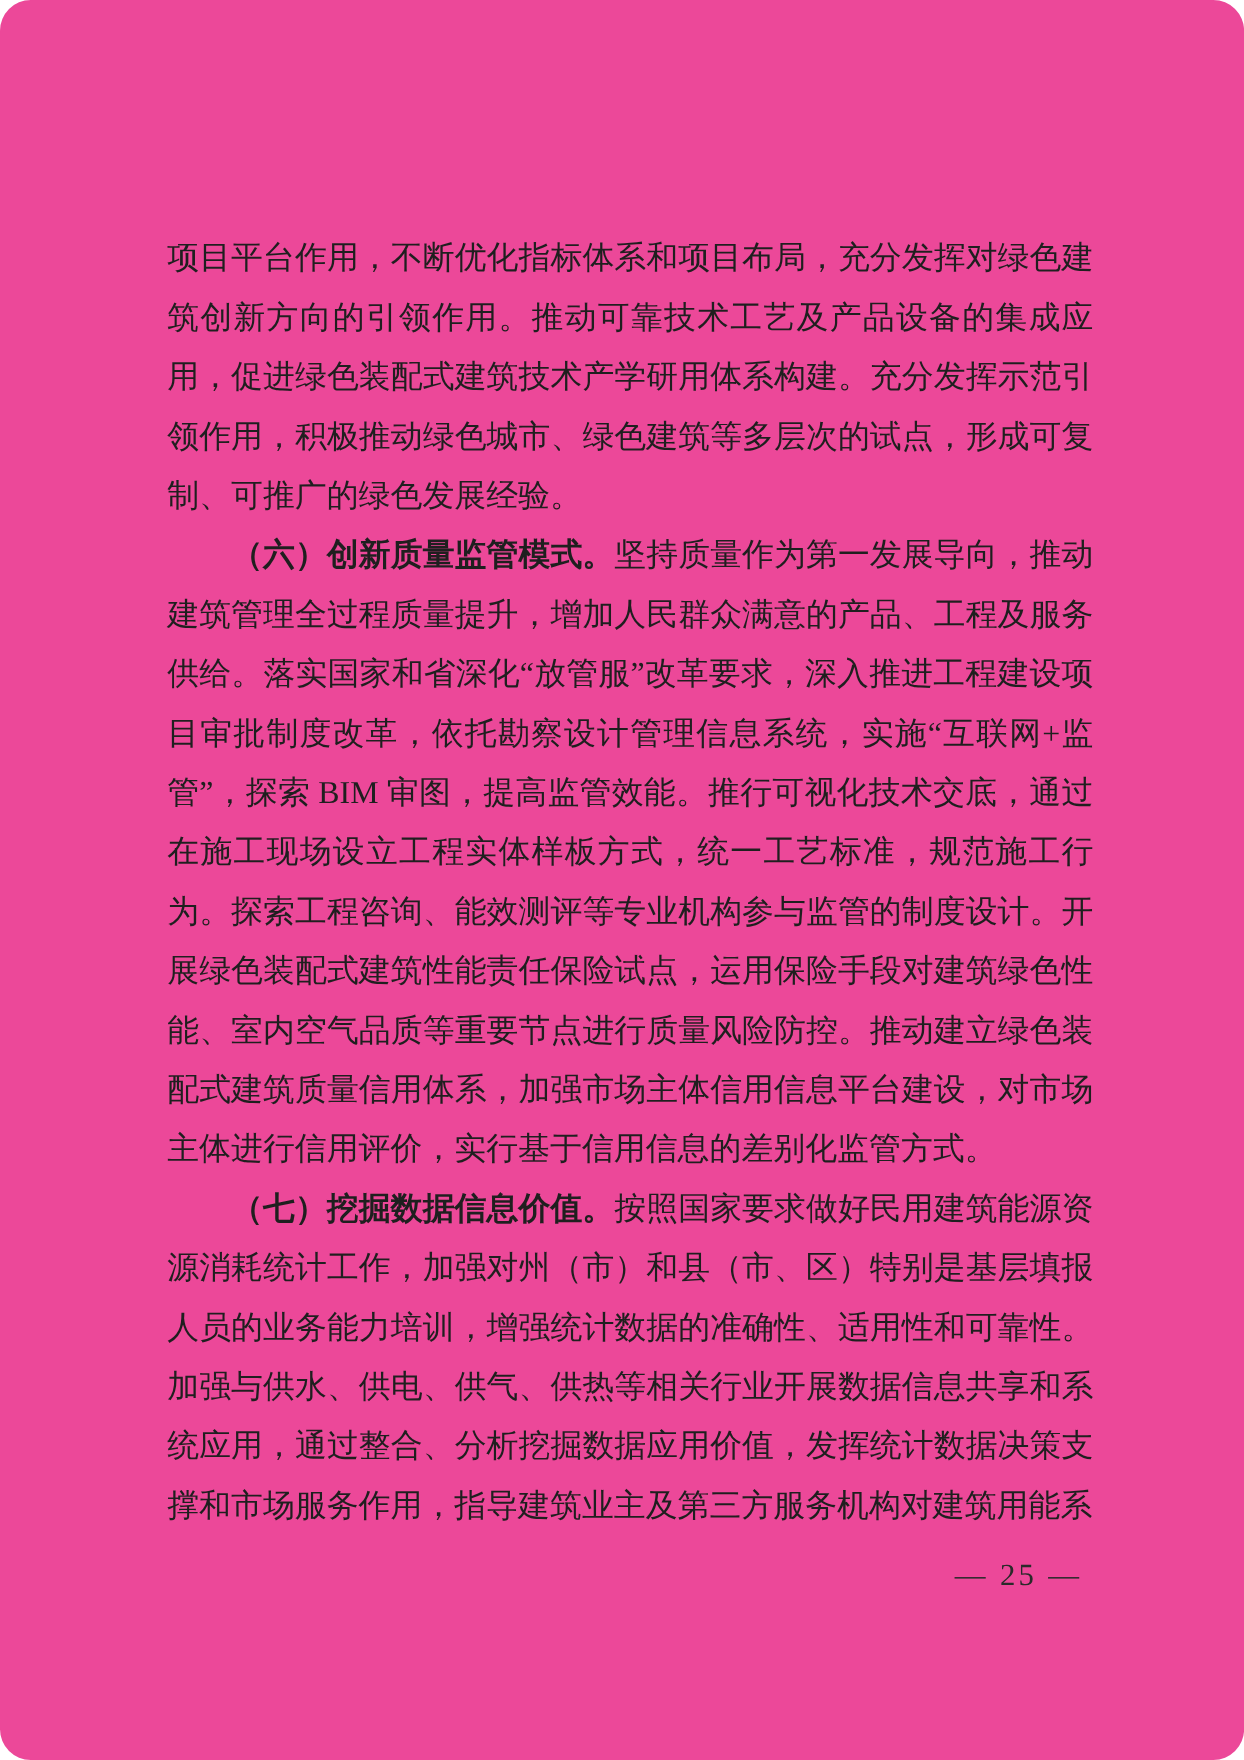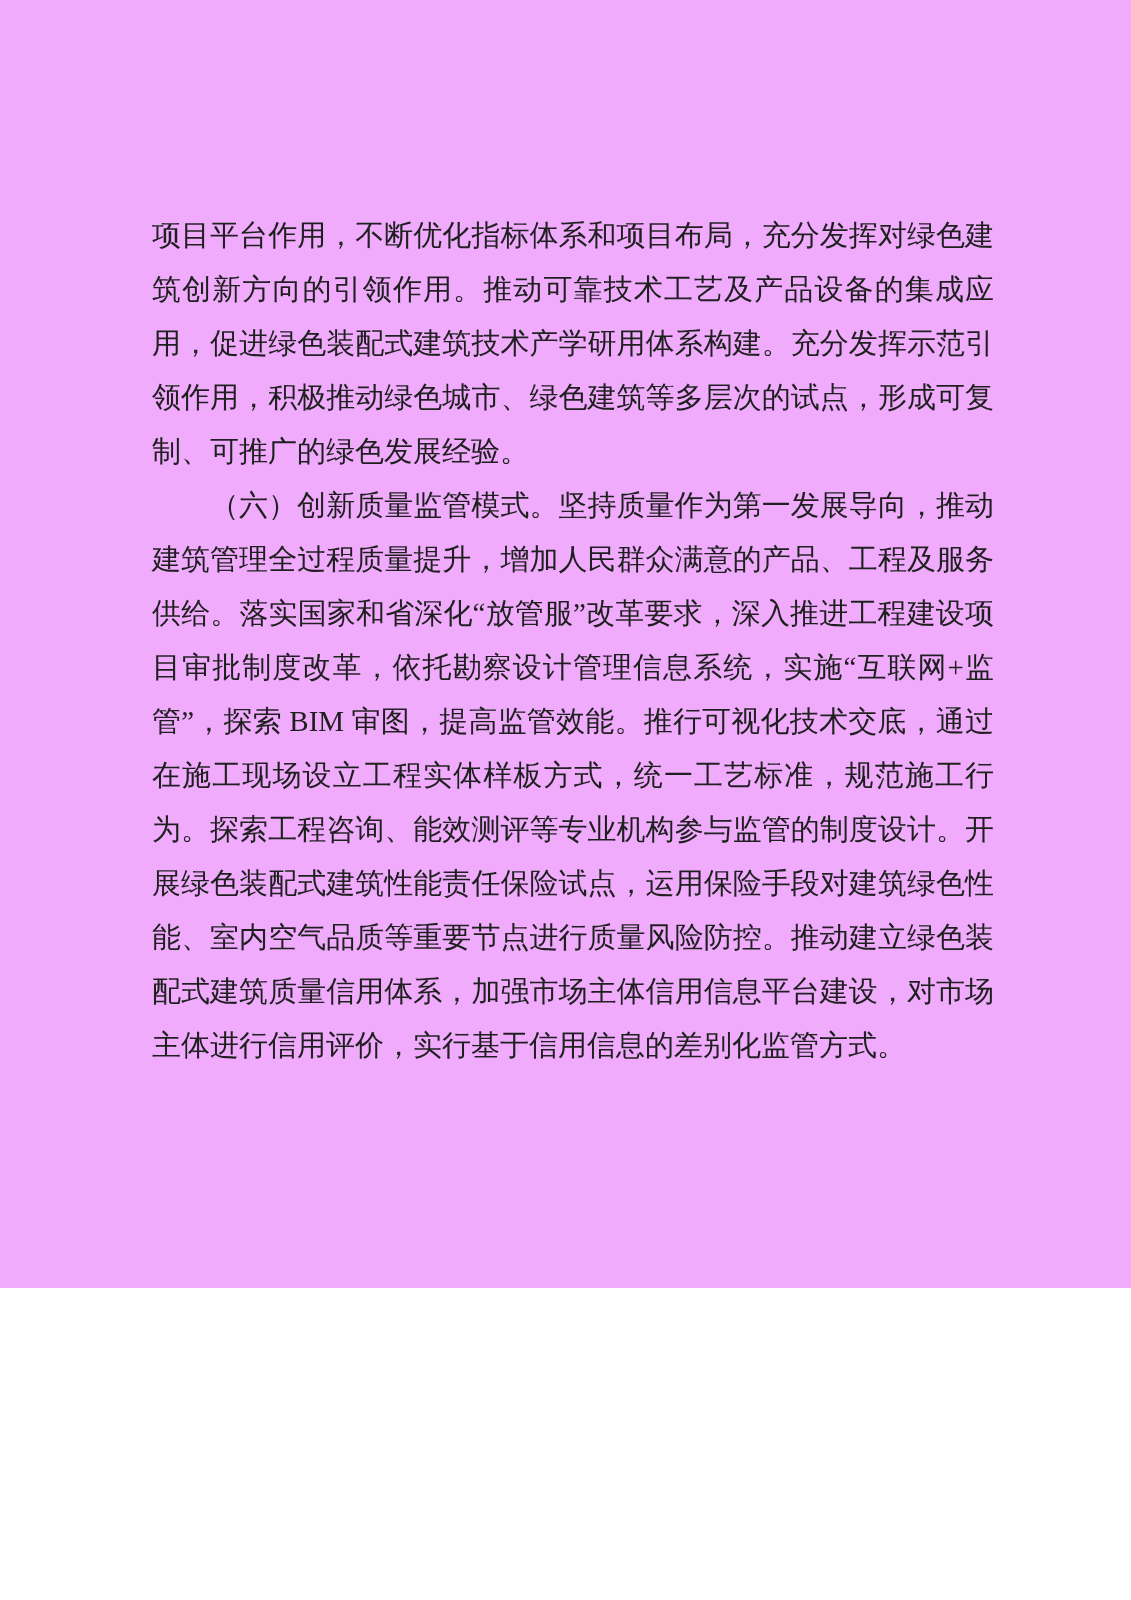--- a/index.html
+++ b/index.html
@@ -4,25 +4,26 @@
 <title>Document Page</title>
 <style>
   html, body {
     margin: 0;
     padding: 0;
     background: #ffffff;
   }
   .page {
     position: relative;
     width: 1131px;
-    height: 1288px;
-    background: #f0abfc;
+    height: 1600px;
+    background: #ec4899;
     overflow: hidden;
     font-family: "Liberation Serif", "DejaVu Serif", serif;
     color: #1f1f1f;
+    border-radius: 28px;
   }
   .content {
     position: absolute;
     left: 152px;
     top: 208px;
     width: 842px;
     font-size: 29px;
     line-height: 54px;
     text-align: justify;
     text-justify: inter-character;
@@ -31,35 +32,36 @@
   }
   .para {
     margin: 0;
     padding: 0;
     text-indent: 2em;
   }
   .para.no-indent {
     text-indent: 0;
   }
   .lead {
-    font-weight: normal;
+    font-weight: bold;
   }
   .footer {
     position: absolute;
     top: 1416px;
     left: 868px;
     font-size: 28px;
     line-height: 34px;
     letter-spacing: 3px;
     color: #2a2a2a;
     white-space: nowrap;
   }
 </style>
 </head>
 <body>
 
 <div class="page">
   <main class="content">
     <p class="para no-indent"><span>项目平台作用，不断优化指标体系和项目布局，充分发挥对绿色建筑创新方向的引领作用。推动可靠技术工艺及产品设备的集成应用，促进绿色装配式建筑技术产学研用体系构建。充分发挥示范引领作用，积极推动绿色城市、绿色建筑等多层次的试点，形成可复制、可推广的绿色发展经验。</span></p>
     <p class="para"><span class="lead">（六）创新质量监管模式。</span><span>坚持质量作为第一发展导向，推动建筑管理全过程质量提升，增加人民群众满意的产品、工程及服务供给。落实国家和省深化“放管服”改革要求，深入推进工程建设项目审批制度改革，依托勘察设计管理信息系统，实施“互联网+监管”，探索 BIM 审图，提高监管效能。推行可视化技术交底，通过在施工现场设立工程实体样板方式，统一工艺标准，规范施工行为。探索工程咨询、能效测评等专业机构参与监管的制度设计。开展绿色装配式建筑性能责任保险试点，运用保险手段对建筑绿色性能、室内空气品质等重要节点进行质量风险防控。推动建立绿色装配式建筑质量信用体系，加强市场主体信用信息平台建设，对市场主体进行信用评价，实行基于信用信息的差别化监管方式。</span></p>
+    <p class="para"><span class="lead">（七）挖掘数据信息价值。</span><span>按照国家要求做好民用建筑能源资源消耗统计工作，加强对州（市）和县（市、区）特别是基层填报人员的业务能力培训，增强统计数据的准确性、适用性和可靠性。加强与供水、供电、供气、供热等相关行业开展数据信息共享和系统应用，通过整合、分析挖掘数据应用价值，发挥统计数据决策支撑和市场服务作用，指导建筑业主及第三方服务机构对建筑用能系</span></p>
   </main>
   <div class="footer">— 25 —</div>
 </div>
 
 </body></html>

